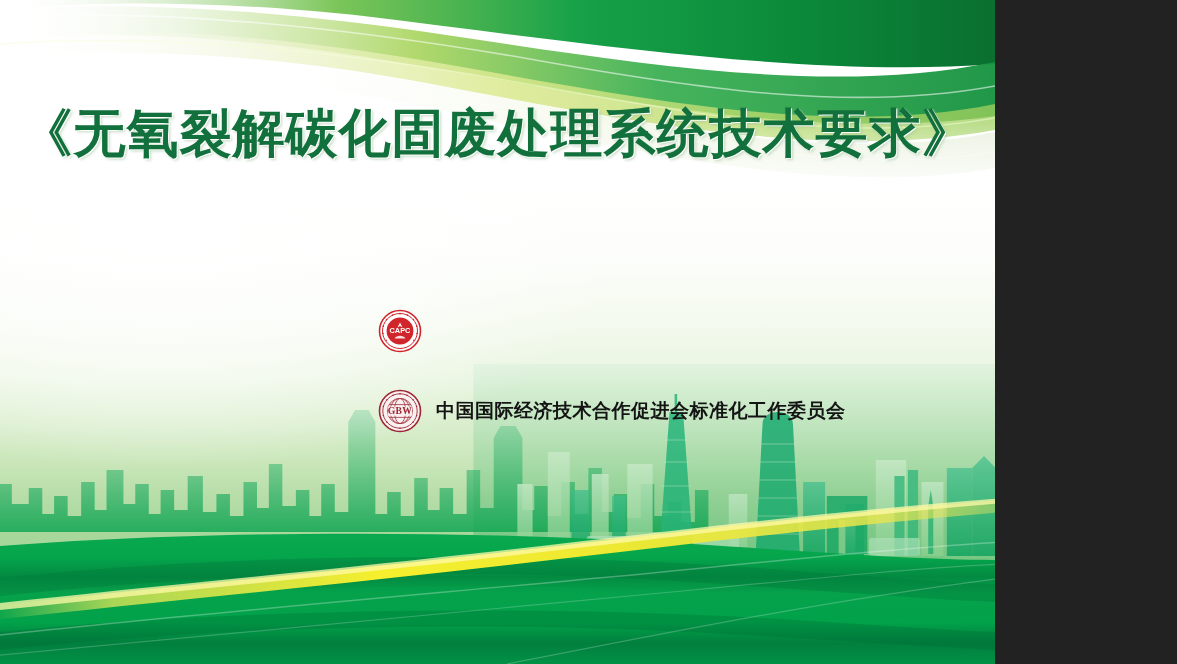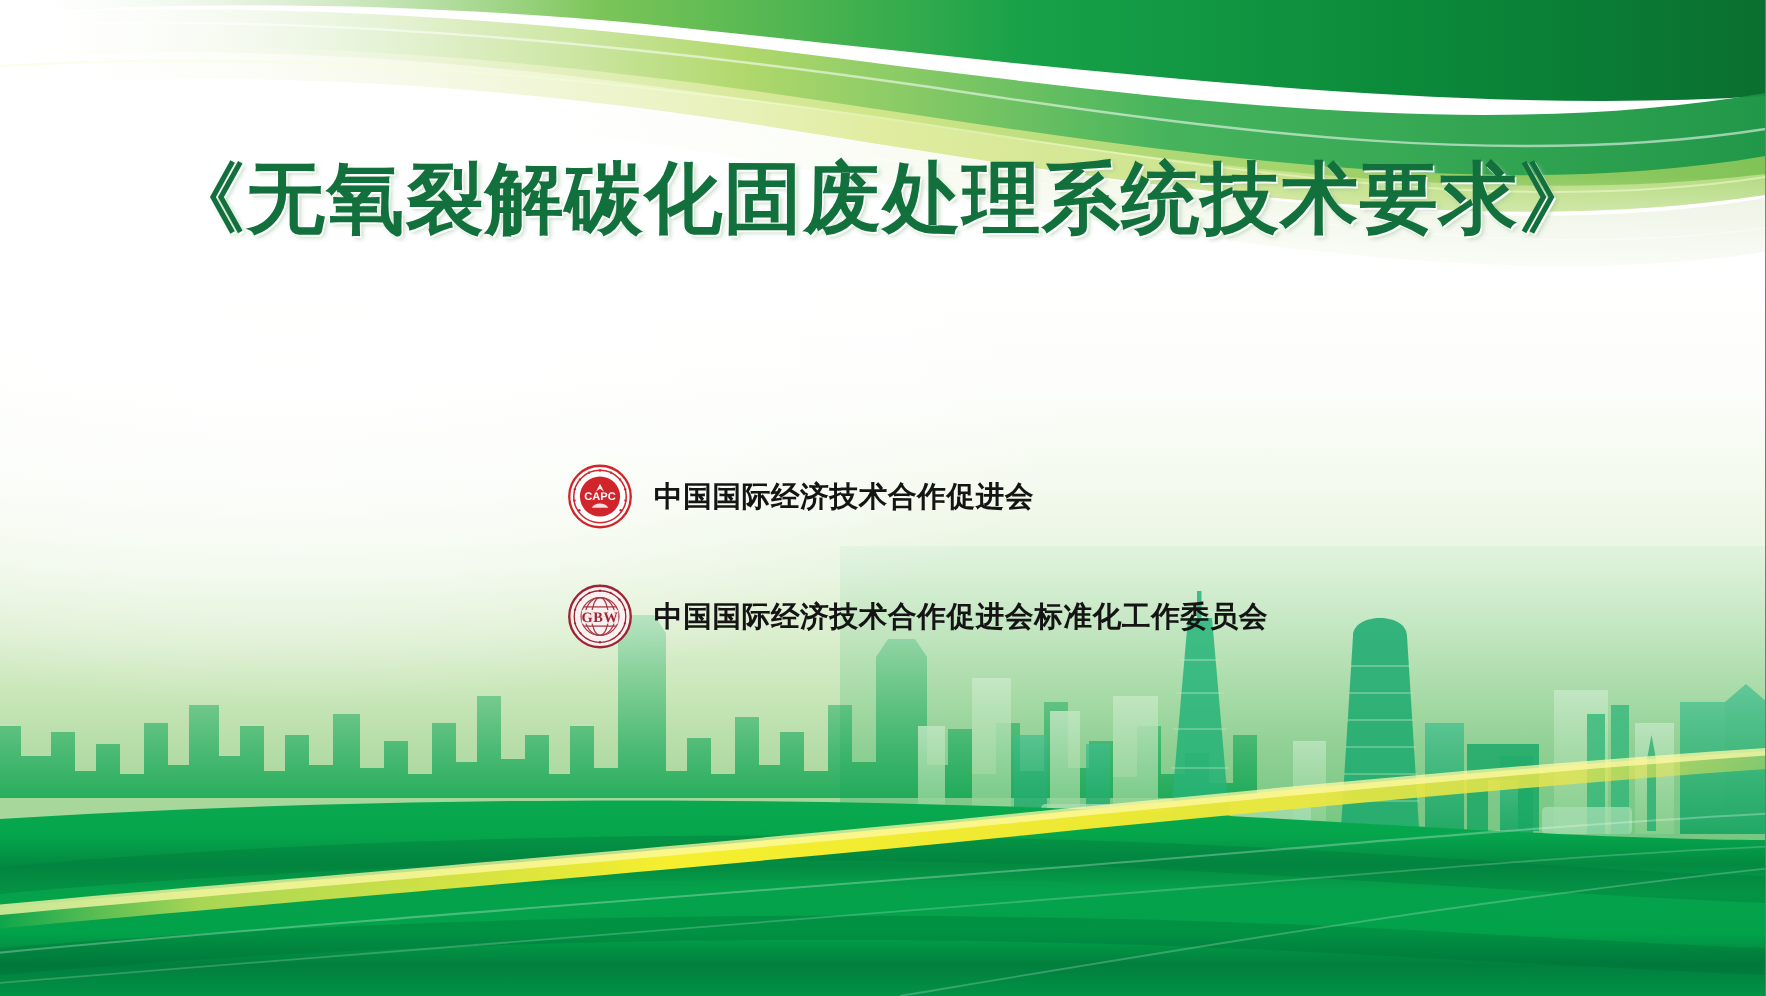--- a/index.html
+++ b/index.html
@@ -1,24 +1,24 @@
 <!DOCTYPE html>
 <html><head>
 <meta charset="utf-8">
 <title>Slide</title>
 <style>
   html,body{margin:0;padding:0;background:#222;}
   *{box-sizing:border-box;}
 
   .slide{
     position:relative;
-    width:1177px;height:664px;
+    width:995px;height:664px;
     overflow:hidden;
     font-family:"Liberation Sans","DejaVu Sans",sans-serif;
-    background:#86efac;
+    background:#bef264;
   }
 
   
   .bg-wash{
     position:absolute;inset:0;
     background:linear-gradient(to bottom,
       #ffffff 0%,
       #ffffff 26%,
       #fdfefb 38%,
       #f4faef 48%,
@@ -306,21 +306,20 @@
             <circle cx="38.8" cy="17.2" r=".8"></circle>
               <circle cx="39.0" cy="24.6" r=".8"></circle>
             <circle cx="35.8" cy="31.2" r=".8"></circle>
           </g>
 
           <path d="M22 13.5 L24.6 18.6 L22 16.9 L19.4 18.6 Z" fill="#ffffff" opacity=".92"></path>
           <path d="M16.5 29.5 C18.6 25.8 25.4 25.8 27.5 29.5 Z" fill="#ffffff" opacity=".85"></path>
           <text x="22" y="24.2" text-anchor="middle" font-family="'Liberation Sans',sans-serif" font-size="7.4" font-weight="bold" fill="#ffffff">CAPC</text>
         </svg>
       </span>
-      <span class="org-name">中国国际经济技术合作促进会</span>
     </div>
 
     <div class="org-row">
       <span class="org-logo">
         <svg viewBox="0 0 44 44">
           <circle cx="22" cy="22" r="20.5" fill="#fbf1f1" stroke="#9c2733" stroke-width="1.6"></circle>
           <circle cx="22" cy="22" r="17.2" fill="#fbf1f1" stroke="#9c2733" stroke-width=".9"></circle>
 
           <g stroke="#9c2733" stroke-width=".85" fill="none" opacity=".9">
             <circle cx="22" cy="22" r="12.6"></circle>

